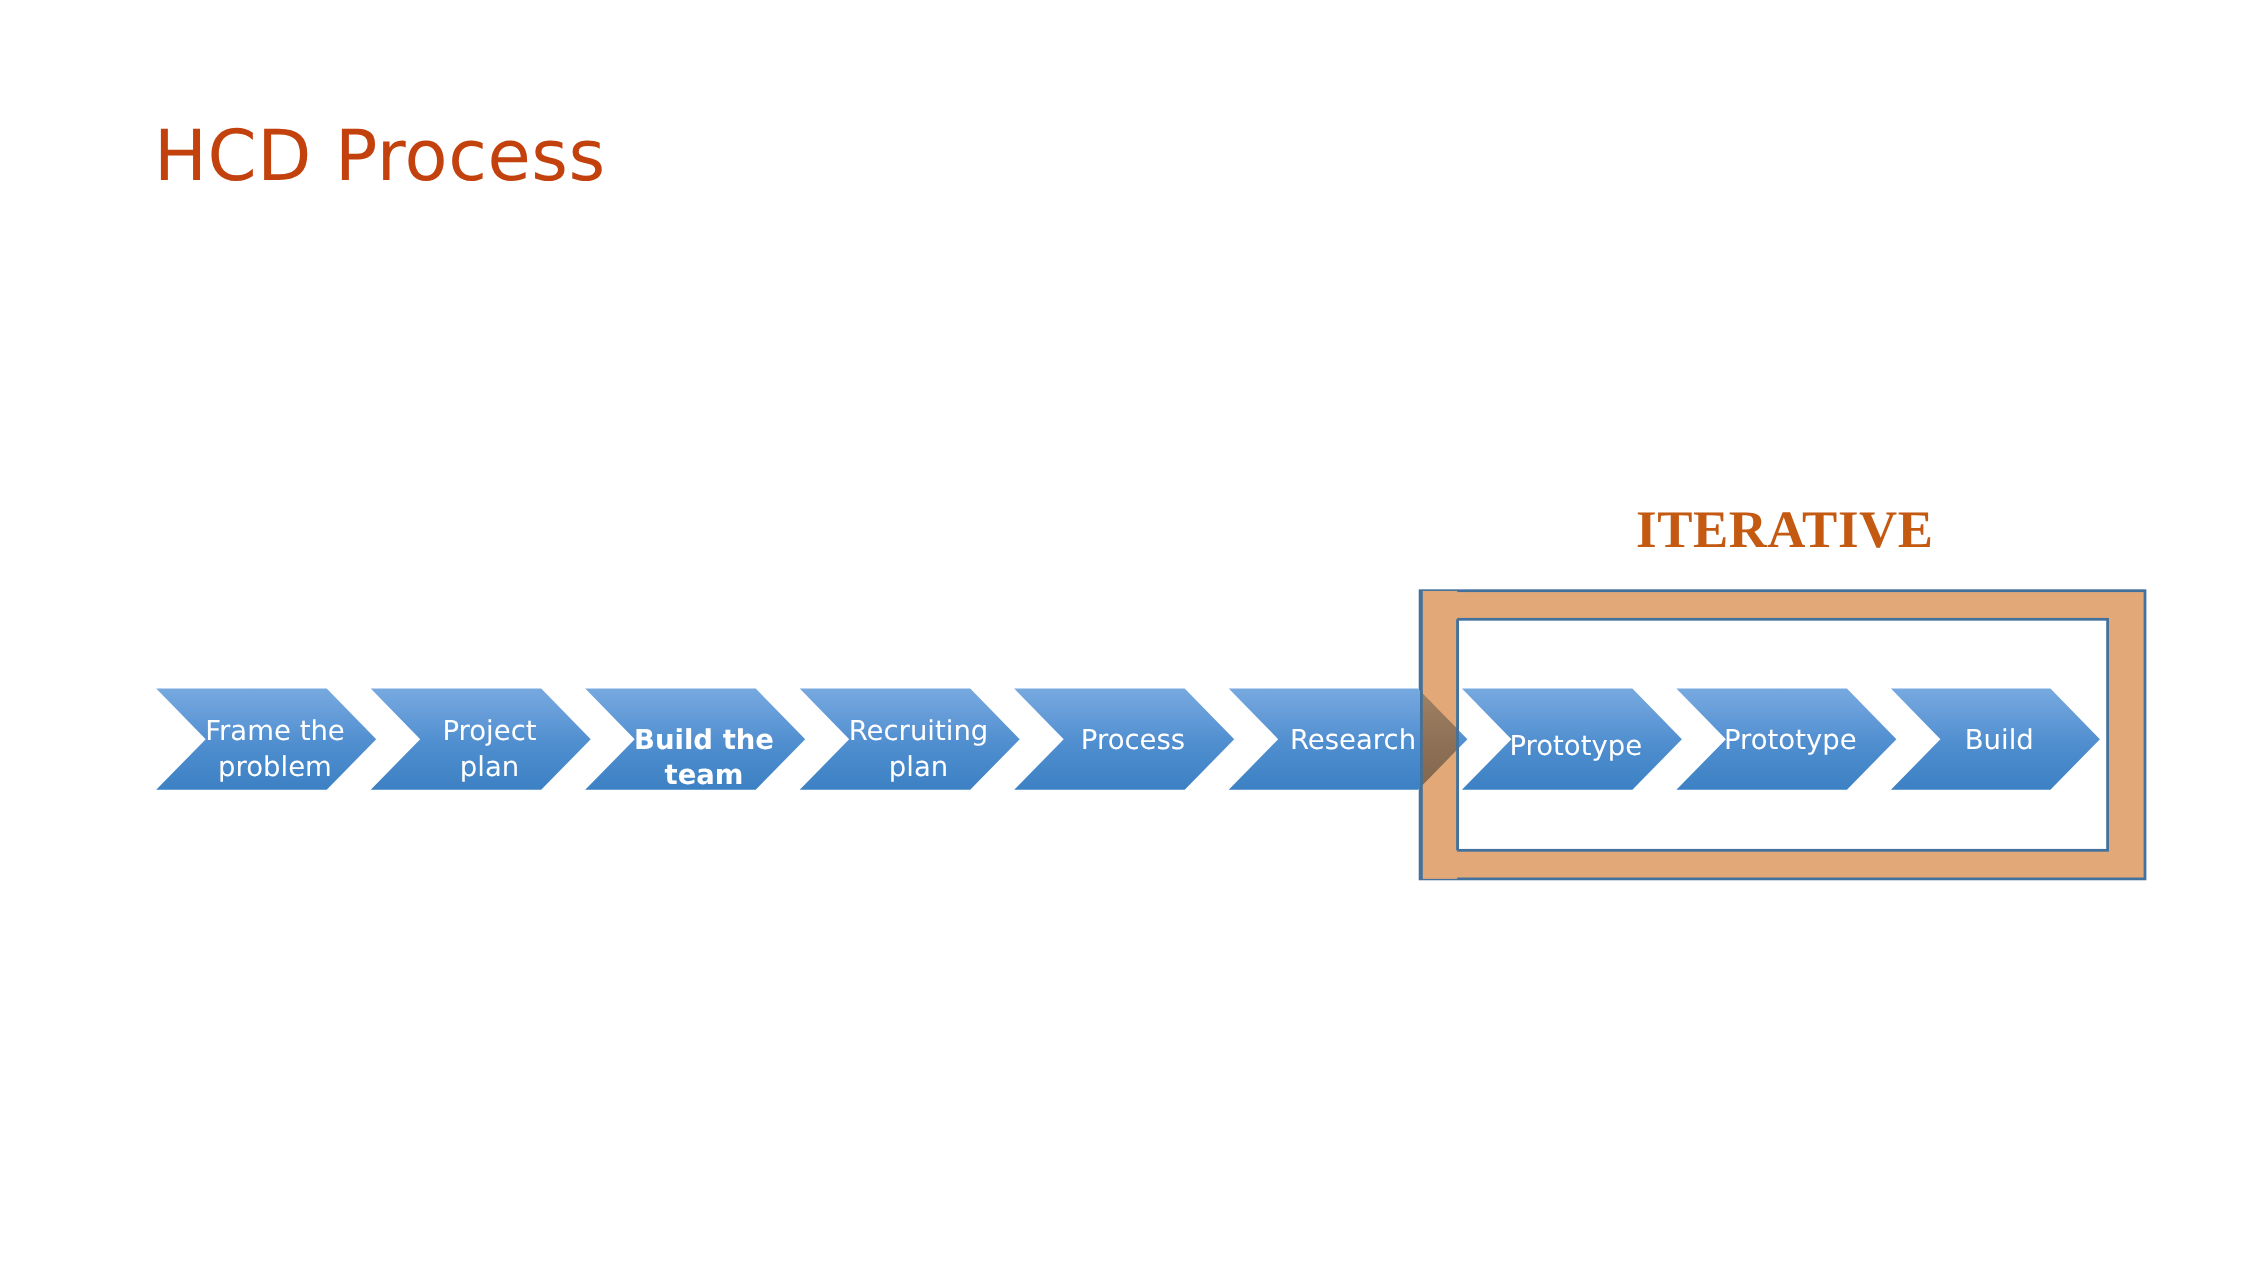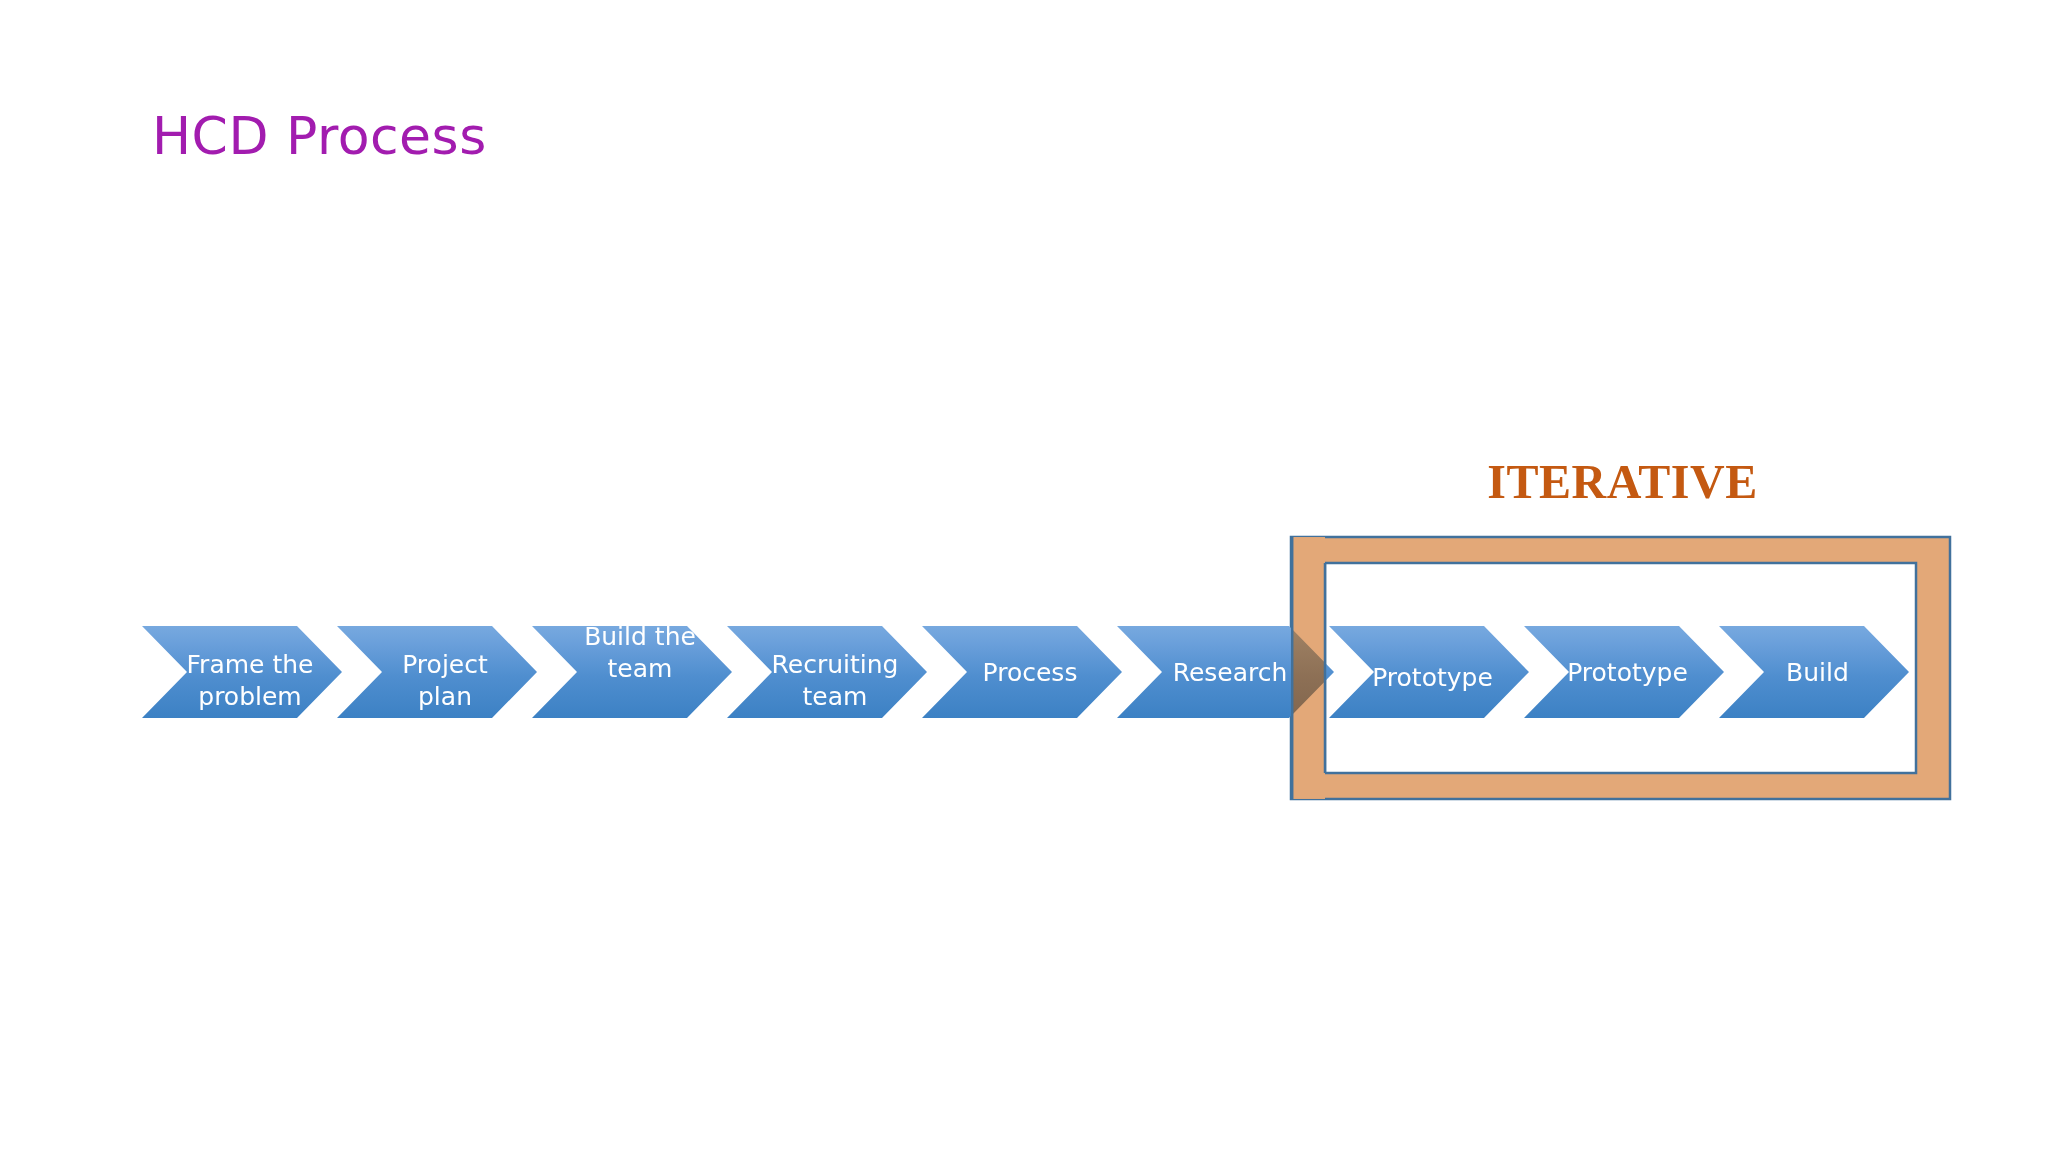--- a/index.html
+++ b/index.html
@@ -20,26 +20,26 @@
     position: absolute;
     left: 0; top: 0;
     width: 2048px;
     height: 1152px;
     background: #ffffff;
   }
 
   
   #slide-title {
     position: absolute;
-    left: 152px;
+    left: 140px;
     top: 108px;
     font-family: "DejaVu Sans", sans-serif;
-    font-size: 52px;
+    font-size: 64px;
     font-weight: 400;
-    color: #a21caf;
+    color: #c2410c;
     letter-spacing: 0.5px;
     white-space: nowrap;
     line-height: 1.1;
   }
 
   
   #diagram {
     position: absolute;
     left: 0;
     top: 0;
@@ -158,24 +158,24 @@
       <g>
         <path d="M1719,626 H1864 L1909,672 L1864,718 H1719 L1764,672 Z" fill="url(#chevGrad)"></path>
       </g>
     </svg>
   </div>
 
   <div class="chev-label" style="left:175px;  top:649px; width:150px;">Frame the
 problem</div>
   <div class="chev-label" style="left:370px;  top:649px; width:150px;">Project
 plan</div>
-  <div class="chev-label" style="left:565px;  top:621px; width:150px;">Build the
+  <div class="chev-label" style="left:565px;  top:657px; width:150px;font-weight:bold;">Build the
 team</div>
   <div class="chev-label" style="left:760px;  top:649px; width:150px;">Recruiting
-team</div>
+plan</div>
   <div class="chev-label" style="left:955px;  top:657px; width:150px;">Process</div>
   <div class="chev-label" style="left:1150px; top:657px; width:160px;">Research</div>
   <div class="chev-label" style="left:1355px; top:662px; width:155px;">Prototype</div>
   <div class="chev-label" style="left:1550px; top:657px; width:155px;">Prototype</div>
   <div class="chev-label" style="left:1745px; top:657px; width:145px;">Build</div>
 
   <div id="iterative-label">ITERATIVE</div>
 
 </div>
 

